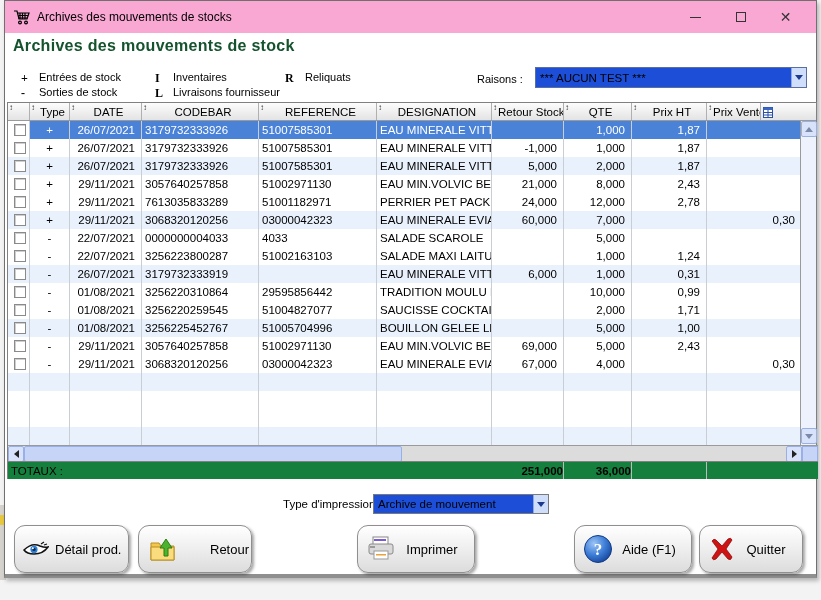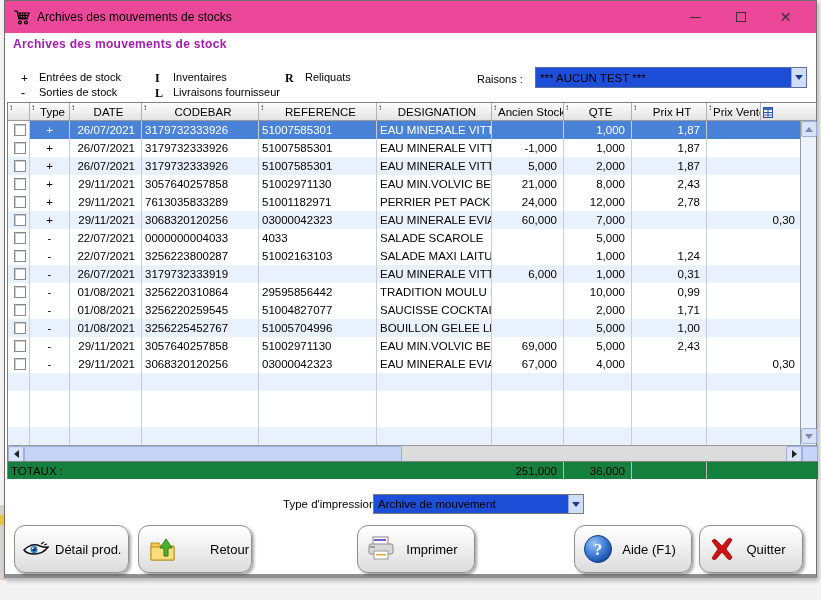--- a/index.html
+++ b/index.html
@@ -8,44 +8,44 @@
 
   .stage { position:absolute; inset:0; width:821px; height:600px; background:#f3f3f3; }
 
   .bg-sliver { position:absolute; left:0; top:505px; width:6px; height:75px; background:#d6d3ce; }
   .bg-sliver .blob { position:absolute; left:0; top:10px; width:6px; height:10px; background:#e8c93e; }
 
   .window { position:absolute; left:4px; top:0; width:813px; height:578px; background:#ffffff;
             border:1px solid #707070; border-bottom:4px solid #8f8f8f; box-shadow:2px 3px 4px rgba(0,0,0,.25); }
 
   
-  .titlebar { position:absolute; left:0; top:0; width:100%; height:32px; background:#ec4899; }
+  .titlebar { position:absolute; left:0; top:0; width:100%; height:32px; background:#f9a8d4; }
   .title-icon { position:absolute; left:8px; top:7px; width:18px; height:18px; }
   .title-text { position:absolute; left:32px; top:9px; font-size:12px; color:#000; white-space:nowrap; }
   .win-controls { position:absolute; right:8px; top:0; height:32px; display:flex; }
   .win-btn { width:45px; height:32px; display:flex; align-items:center; justify-content:center; color:#333; cursor:default; }
   .glyph-min { width:11px; height:1px; background:#333; display:block; }
   .glyph-max { width:10px; height:10px; border:1px solid #333; display:block; }
   .glyph-close { font-size:14px; line-height:1; color:#333; }
 
-  .heading { position:absolute; left:8px; top:36px; font-size:12px; font-weight:bold; color:#a21caf; letter-spacing:.3px;text-align:center; }
+  .heading { position:absolute; left:8px; top:36px; font-size:16px; font-weight:bold; color:#14532d; letter-spacing:.3px;text-align:center; }
 
   
   .legend-sym { position:absolute; font-weight:bold; font-size:12px; font-family:"Liberation Serif", serif; color:#000; }
   .legend-lbl { position:absolute; font-size:11px; color:#000; white-space:nowrap; }
 
   
   .raisons-label { position:absolute; left:456px; top:72px; font-size:11px; color:#000;padding-left:16px; }
   .combo { position:absolute; background:#1d4ed8; border:1px solid #5a6f9e; display:flex; align-items:center; }
   .combo .val { flex:1; font-size:11.5px; padding:0 4px; white-space:nowrap; overflow:hidden; }
   .combo .dd-btn { width:15px; align-self:stretch; background:#cfdefb; border-left:1px solid #8fa8df;
                    display:flex; align-items:center; justify-content:center; }
   .dd-arrow { width:0; height:0; border-left:4px solid transparent; border-right:4px solid transparent; border-top:5px solid #1d3a8f; }
   .combo-raisons { left:530px; top:66px; width:272px; height:21px; }
-  .combo-print { left:368px; top:493px; width:211px; height:20px; border-color:#7a7a7a; }
+  .combo-print { left:368px; top:493px; width:176px; height:20px; border-color:#7a7a7a; }
 
   
   .grid { position:absolute; left:2px; top:101px; width:810px; height:377px; border:1px solid #808080; background:#fff; }
   .hdr { display:flex; height:18px; background:linear-gradient(#fdfdfd,#e3e3e3); border-bottom:1px solid #9a9a9a; }
   .hcell { position:relative; display:flex; align-items:center; border-right:1px solid #b0b0b0; font-size:11.5px; color:#000; overflow:hidden; }
   .hcell .sort { position:absolute; left:1px; top:1px; font-size:8px; line-height:8px; color:#333; }
   .hcell .hlabel { flex:1; text-align:center; padding-left:6px; white-space:nowrap; }
   .hcell-icon { border-right:none; justify-content:flex-start; padding-left:2px; }
 
   .c-sel{width:22px}.c-type{width:40px}.c-date{width:72px}.c-code{width:117px}.c-ref{width:118px}
@@ -74,21 +74,21 @@
   .hscroll { position:absolute; left:0; top:342px; width:810px; height:16px; background:#dcdcdc; border-top:1px solid #9a9a9a; }
   .h-left { left:0; top:0; }
   .h-right { left:778px; top:0; }
   .h-thumb { position:absolute; left:16px; top:0; width:378px; height:16px; background:#c6d4f7; border:1px solid #9ab0e4; border-radius:2px; }
   .h-corner { position:absolute; left:794px; top:0; width:16px; height:16px; background:#c6d4f7; border:1px solid #9ab0e4; }
 
   
   .totals { position:absolute; left:0; top:358px; width:810px; height:18px; background:#15803d; border-top:1px solid #808080;
             display:flex; font-size:11.5px; align-items:center; }
   .totals .tlabel { width:251px; padding-left:3px; }
-  .totals .tcell { display:flex; align-items:center; justify-content:flex-end; padding-right:6px; height:100%; border-right:1px solid #bbb; }
+  .totals .tcell { display:flex; align-items:center; justify-content:flex-end; height:100%; border-right:1px solid #bbb;font-weight:bold; }
   .t-anc{width:305px}.t-qte{width:68px}.t-pht{width:75px}.t-pv{width:83px;flex:1;border-right:none!important}
 
   .print-label { position:absolute; left:278px; top:497px; font-size:11.5px; color:#000; }
 
   
   .btn { position:absolute; top:524px; height:48px; border:1px solid #8f8f8f; border-radius:11px;
          background:linear-gradient(#ffffff,#f0f0f0 45%,#dcdcdc); box-shadow:2px 2px 3px rgba(0,0,0,.35);
          display:flex; align-items:center; font-size:13px; color:#000; cursor:default; }
   .btn .bicon { margin:0 6px 0 8px; display:flex; align-items:center; }
   .btn .blabel { flex:1; text-align:center; padding-right:12px; white-space:nowrap; }
@@ -172,21 +172,21 @@
         <div class="hcell c-ref">
             <span class="sort">↕</span>
             <span class="hlabel">REFERENCE</span>
           </div>
         <div class="hcell c-des">
             <span class="sort">↕</span>
             <span class="hlabel">DESIGNATION</span>
           </div>
         <div class="hcell c-anc">
             <span class="sort">↕</span>
-            <span class="hlabel">Ancien Stock</span>
+            <span class="hlabel">Retour Stock</span>
           </div>
         <div class="hcell c-qte">
             <span class="sort">↕</span>
             <span class="hlabel">QTE</span>
           </div>
         <div class="hcell c-pht">
             <span class="sort">↕</span>
             <span class="hlabel">Prix HT</span>
           </div>
         <div class="hcell c-pv">

